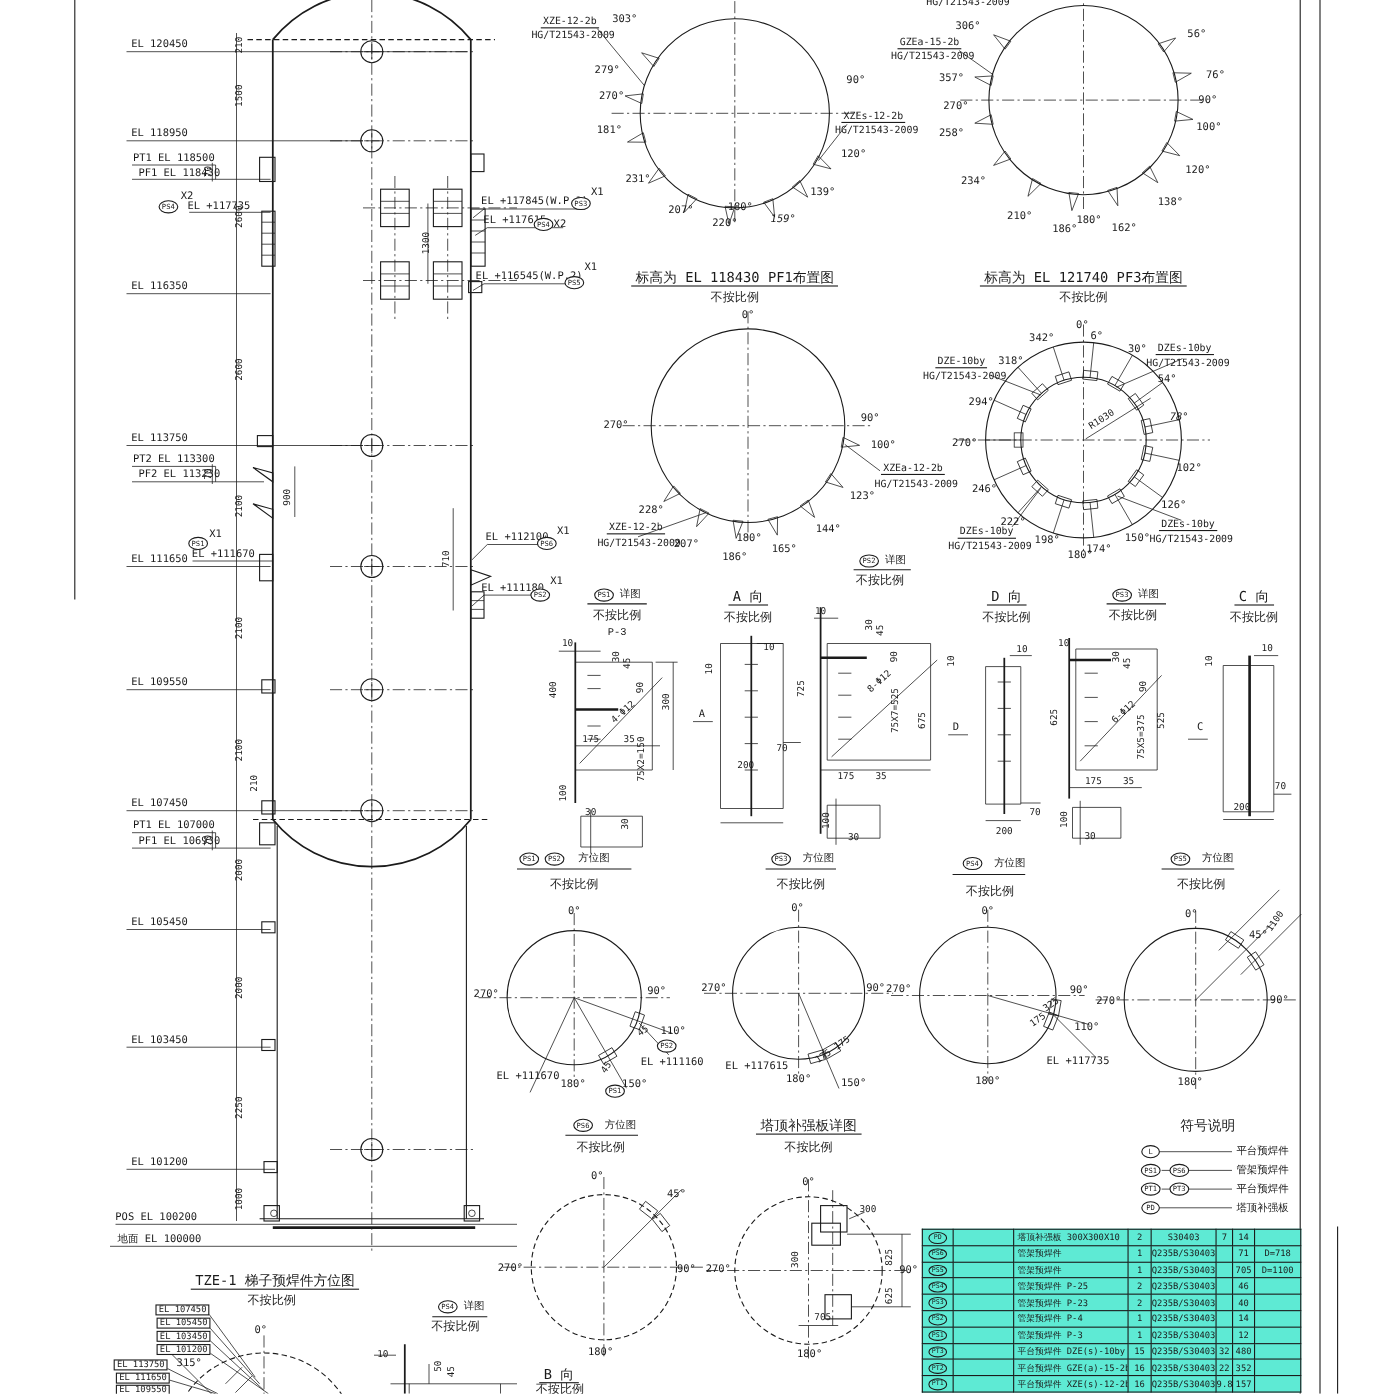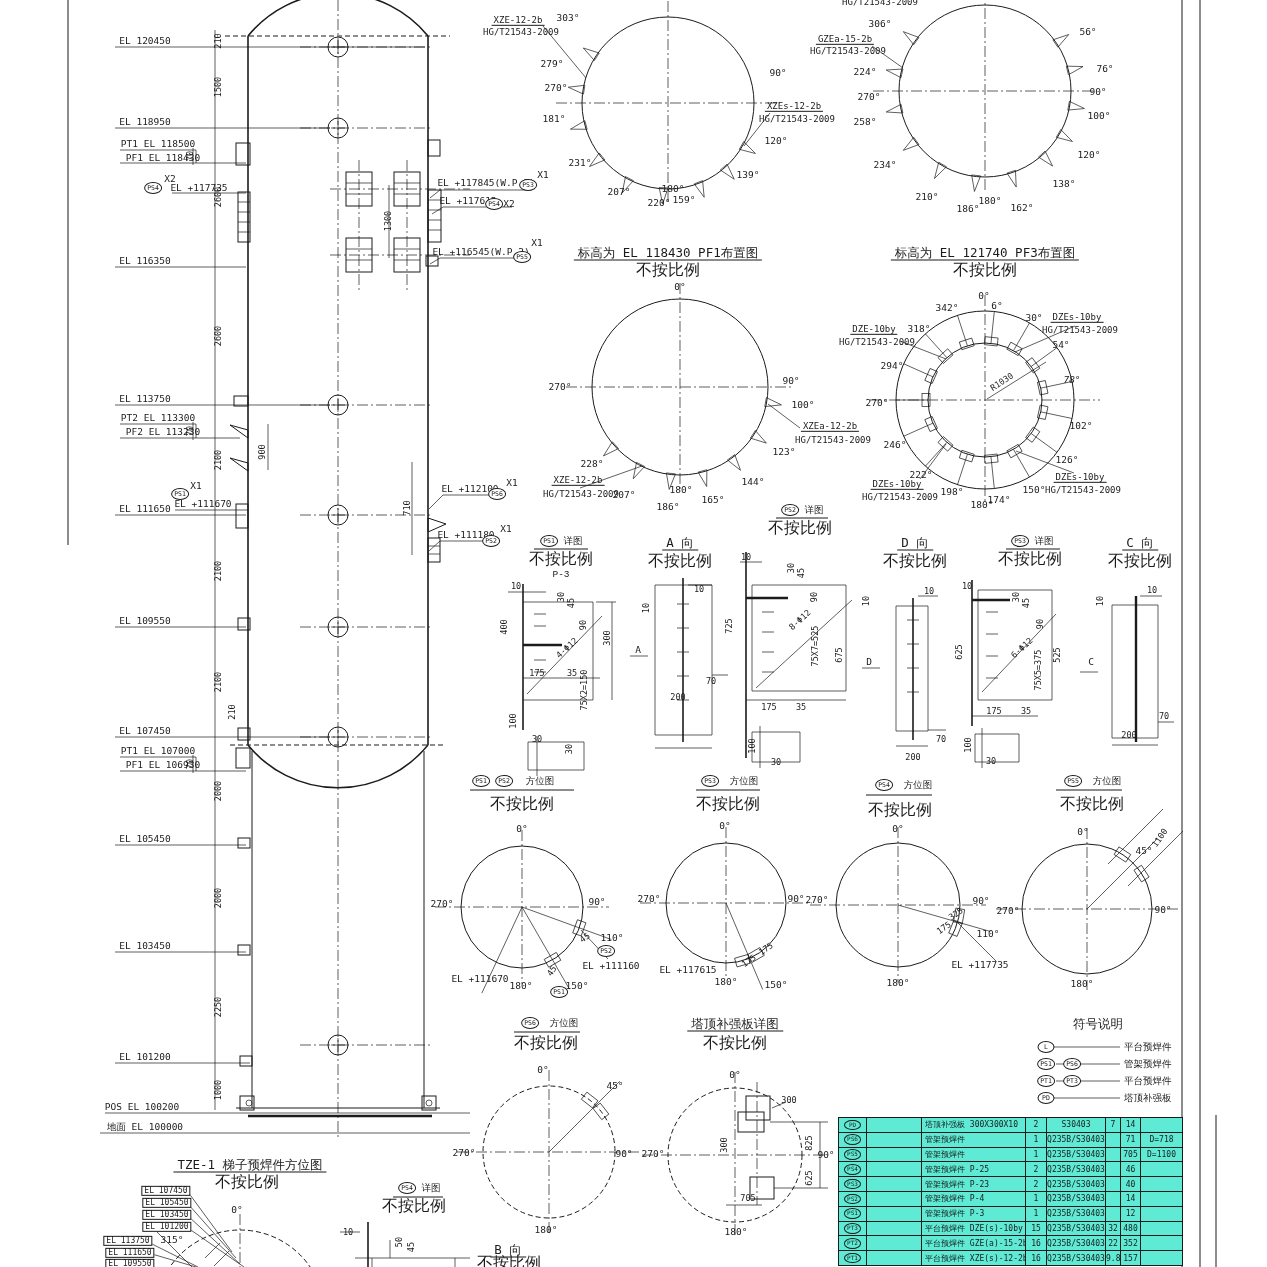--- a/index.html
+++ b/index.html
@@ -14,21 +14,21 @@
   .cl{stroke:#1b1b1b;fill:none;stroke-width:.7;stroke-dasharray:11 3 2 3}
   .dsh{stroke-dasharray:5 3}
   .lb{position:absolute;transform:translate(-50%,-50%);white-space:nowrap;line-height:1.04;z-index:3}
   .e{font-size:9.5px}
   .p{font-size:9.5px}
   .a{font-size:9.5px}
   .d{font-size:8.5px}
   .dv{font-size:8.5px}
   .t{font-size:12.5px;border-bottom:1.3px solid #1b1b1b;padding:0 4px 1px}
   .t2{font-size:12.5px}
-  .s{font-size:16px}
+  .s{font-size:11px}
   .cu{font-size:9px;border-bottom:.9px solid #1b1b1b;padding:0 2px}
   .cp{font-size:9px}
   .bx{font-size:8px;border:.9px solid #1b1b1b;padding:0 2px;background:#fff}
   .m{font-size:6.5px;border:.9px solid #1b1b1b;border-radius:50%;padding:0 2px;min-width:11px;
      height:10px;display:flex;align-items:center;justify-content:center;background:#fff}
   #bom{position:absolute;left:838px;top:1117px;width:345px;z-index:4}
   #bom table{border-collapse:collapse;table-layout:fixed;width:344px;background:#5eead4}
   #bom td{border:1px solid #1b1b1b;height:13.8px;padding:0;font-size:8px;text-align:center;
           overflow:hidden;white-space:nowrap}
   #bom td.name{text-align:left;padding-left:3px}
@@ -352,32 +352,32 @@
       <div class="lb dv" style="left: 388px; top: 221px; transform: translate(-50%, -50%) rotate(-90deg);">1300</div>
       <div class="lb dv" style="left: 407px; top: 508px; transform: translate(-50%, -50%) rotate(-90deg);">710</div>
       <div class="lb a" style="left: 568px; top: 18px;">303°</div>
       <div class="lb a" style="left: 552px; top: 64px;">279°</div>
       <div class="lb a" style="left: 556px; top: 88px;">270°</div>
       <div class="lb a" style="left: 554px; top: 119px;">181°</div>
       <div class="lb a" style="left: 580px; top: 163px;">231°</div>
       <div class="lb a" style="left: 619px; top: 192px;">207°</div>
       <div class="lb a" style="left: 659px; top: 203px;">220°</div>
       <div class="lb a" style="left: 673px; top: 189px;">180°</div>
-      <div class="lb a" style="left: 684px; top: 200px;">159°</div>
+      <div class="lb a" style="left: 712px; top: 200px; font-style: italic;">159°</div>
       <div class="lb a" style="left: 748px; top: 175px;">139°</div>
       <div class="lb a" style="left: 776px; top: 141px;">120°</div>
       <div class="lb a" style="left: 778px; top: 73px;">90°</div>
       <div class="lb cu" style="left: 518px; top: 21px;">XZE-12-2b</div>
       <div class="lb cp" style="left: 521px; top: 33px;">HG/T21543-2009</div>
       <div class="lb cu" style="left: 794px; top: 107px;">XZEs-12-2b</div>
       <div class="lb cp" style="left: 797px; top: 120px;">HG/T21543-2009</div>
       <div class="lb t" style="left: 668px; top: 253px;">标高为 EL 118430 PF1布置图</div>
       <div class="lb s" style="left: 668px; top: 270px;">不按比例</div>
       <div class="lb a" style="left: 880px; top: 24px;">306°</div>
-      <div class="lb a" style="left: 865px; top: 72px;">224°</div>
+      <div class="lb a" style="left: 865px; top: 72px;">357°</div>
       <div class="lb a" style="left: 869px; top: 97px;">270°</div>
       <div class="lb a" style="left: 865px; top: 122px;">258°</div>
       <div class="lb a" style="left: 885px; top: 165px;">234°</div>
       <div class="lb a" style="left: 927px; top: 197px;">210°</div>
       <div class="lb a" style="left: 968px; top: 209px;">186°</div>
       <div class="lb a" style="left: 990px; top: 201px;">180°</div>
       <div class="lb a" style="left: 1022px; top: 208px;">162°</div>
       <div class="lb a" style="left: 1064px; top: 184px;">138°</div>
       <div class="lb a" style="left: 1089px; top: 155px;">120°</div>
       <div class="lb a" style="left: 1099px; top: 116px;">100°</div>

